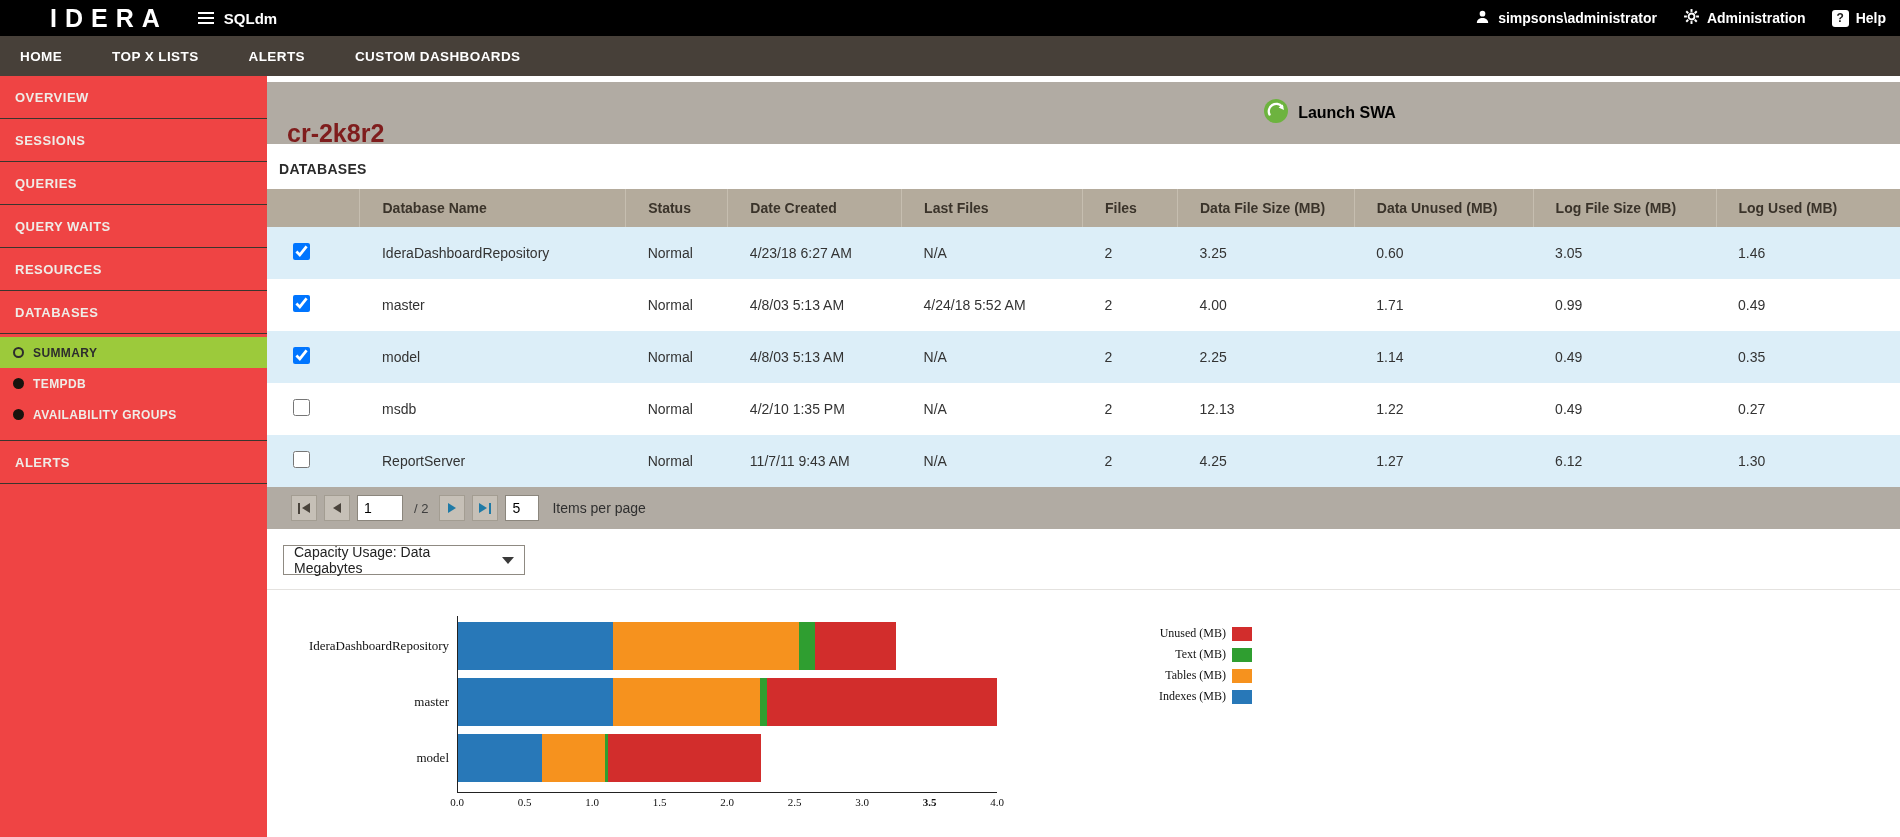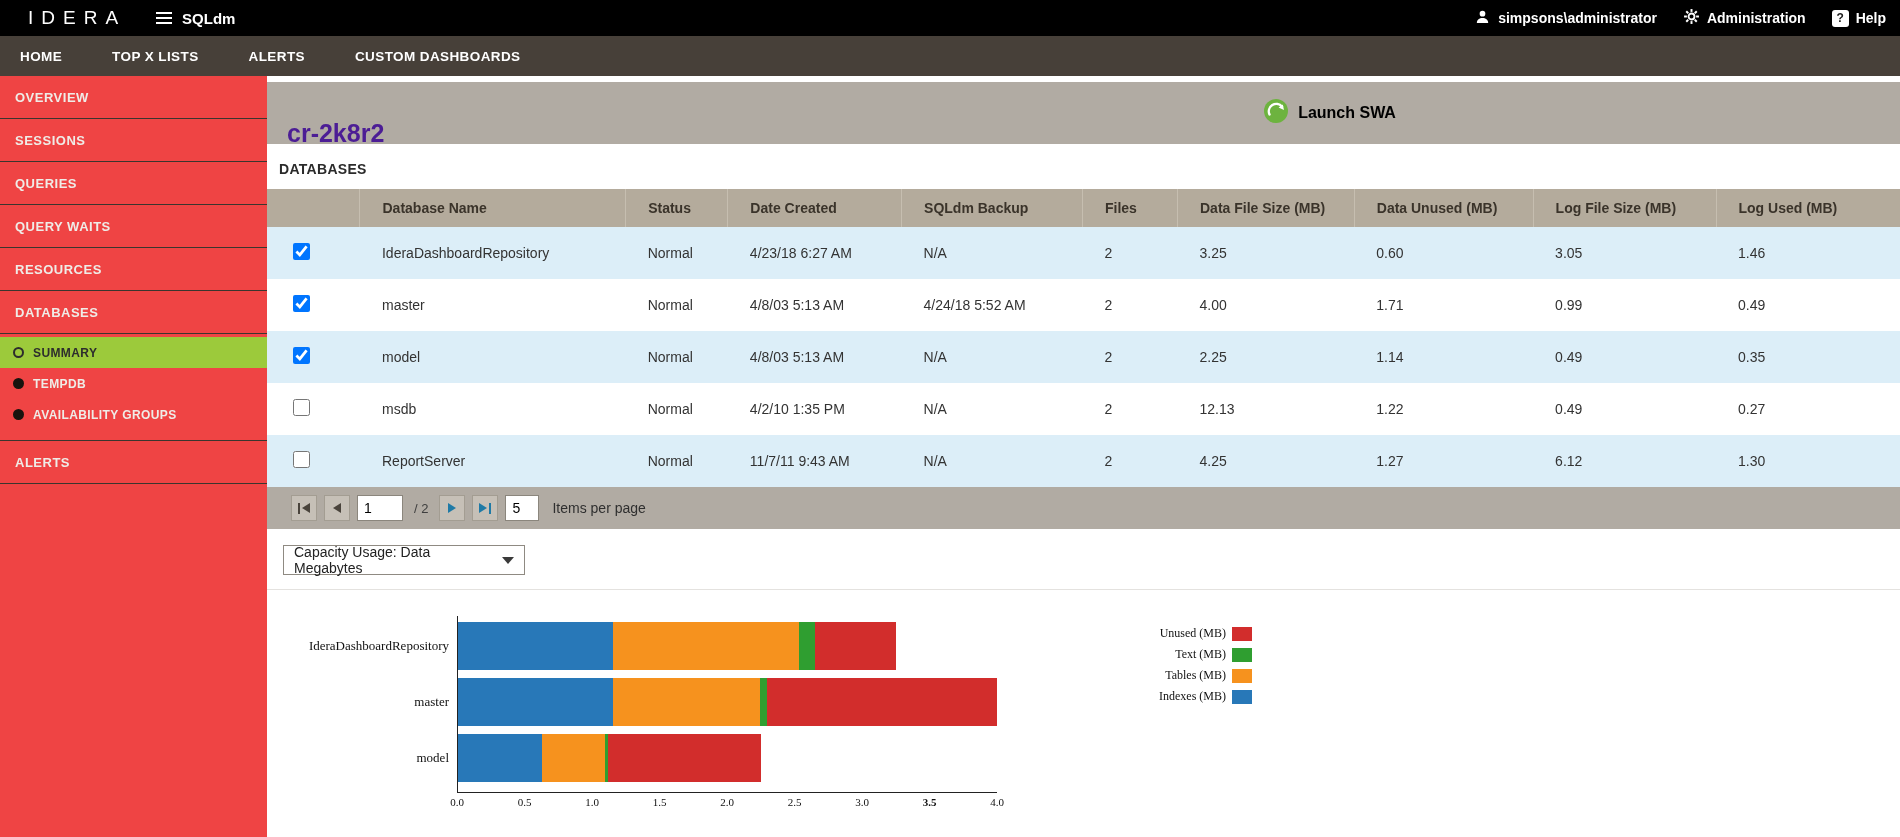--- a/index.html
+++ b/index.html
@@ -1,21 +1,21 @@
 <!DOCTYPE html>
 <html><head>
 <meta charset="utf-8">
 <style>
   * { margin:0; padding:0; box-sizing:border-box; }
   html,body { width:1900px; height:837px; }
   body { font-family:"Liberation Sans", sans-serif; background:#fff; overflow:hidden; }
 
   
   .topbar { height:36px; background:#000; display:flex; align-items:center; color:#fff; }
-  .logo { font-size:19px; font-weight:400; letter-spacing:8px; margin-left:28px; }
+  .logo { font-size:25px; font-weight:700; letter-spacing:8px; margin-left:50px; }
   .hamburger { margin-left:30px; display:inline-flex; flex-direction:column; gap:3px; }
   .hamburger i { width:16px; height:2px; background:#fff; display:block; }
   .app-name { margin-left:10px; font-size:15px; font-weight:700; }
   .topbar-right { margin-left:auto; display:flex; align-items:center; padding-right:14px; }
   .tb-item { display:flex; align-items:center; gap:7px; font-size:14px; font-weight:700; margin-left:26px; }
   .help-box { width:17px; height:17px; background:#fff; color:#1a1a1a; border-radius:3px;
               display:flex; align-items:center; justify-content:center; font-size:12px; font-weight:700; }
 
   
   .mainnav { height:40px; background:#474039; display:flex; }
@@ -32,21 +32,21 @@
   .sub-item { height:31px; display:flex; align-items:center; gap:9px; padding-left:13px;
               font-size:12px; font-weight:700; letter-spacing:0.4px; color:#efece7; }
   .sub-item.active { background:#9cca3b; color:#2d2d2d; }
   .radio { width:11px; height:11px; border-radius:50%; background:#17130e; flex-shrink:0; }
   .sub-item.active .radio { background:transparent; border:2px solid #2d2d2d; }
 
   .content { flex:1; background:#fff; padding-top:6px; display:flex; flex-direction:column; }
 
   
   .server-header { height:62px; background:#b1aba3; display:flex; align-items:center; position:relative; }
-  .server-name { margin-left:20px; font-size:25px; font-weight:700; color:#4c1d95;margin-top:40px; }
+  .server-name { margin-left:20px; font-size:25px; font-weight:700; color:#7f1d1d;margin-top:40px; }
   .launch { position:absolute; left:61%; display:flex; align-items:center; gap:9px; cursor:pointer; }
   .launch-label { color:#000000; font-weight:700; font-size:16px; }
 
   .section-title { margin:17px 0 12px 12px; font-size:14px; font-weight:700; color:#2b2b2b; letter-spacing:0.3px; }
 
   
   table { border-collapse:collapse; width:100%; table-layout:fixed; }
   thead th { background:#b4ab9c; height:38px; font-size:14px; font-weight:700; color:#3a332a;
              text-align:left; padding-left:22px; border-left:1px solid #c6beb0; overflow:hidden; white-space:nowrap; }
   thead th:first-child { border-left:none; }
@@ -203,21 +203,21 @@
           <col style="width:175px">
         <col style="width:179px">
           <col style="width:180px">
       </colgroup>
       <thead>
         <tr>
           <th></th>
           <th>Database Name</th>
           <th>Status</th>
           <th>Date Created</th>
-          <th>SQLdm Backup</th>
+          <th>Last Files</th>
           <th>Files</th>
           <th>Data File Size (MB)</th>
           <th>Data Unused (MB)</th>
           <th>Log File Size (MB)</th>
           <th>Log Used (MB)</th>
         </tr>
       </thead>
       <tbody>
         <tr>
           <td class="cb-cell"><input type="checkbox" checked="" style=""></td>

